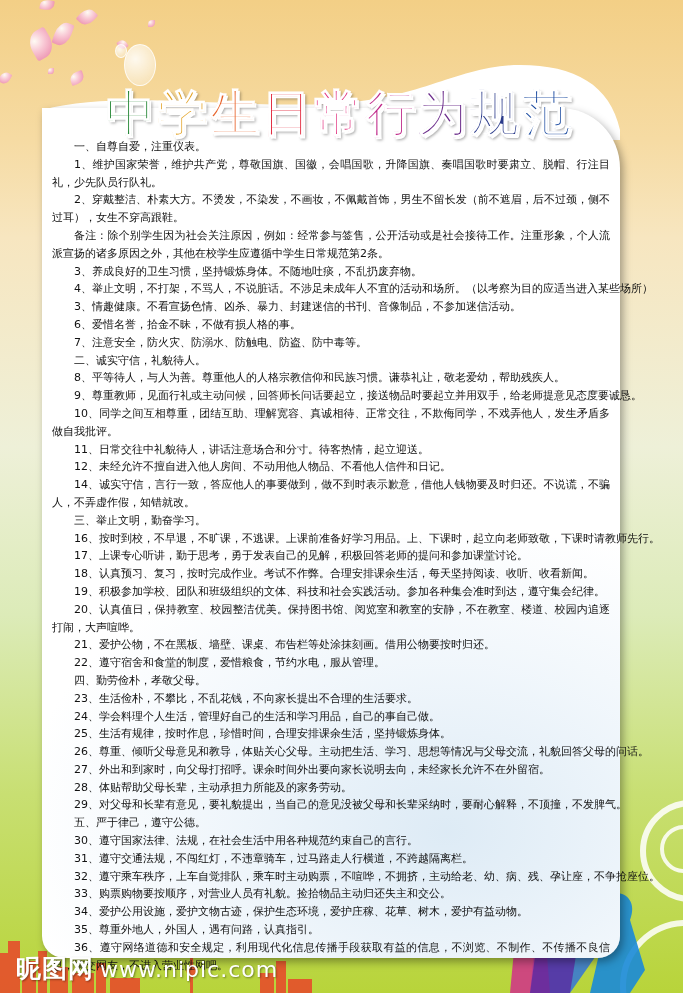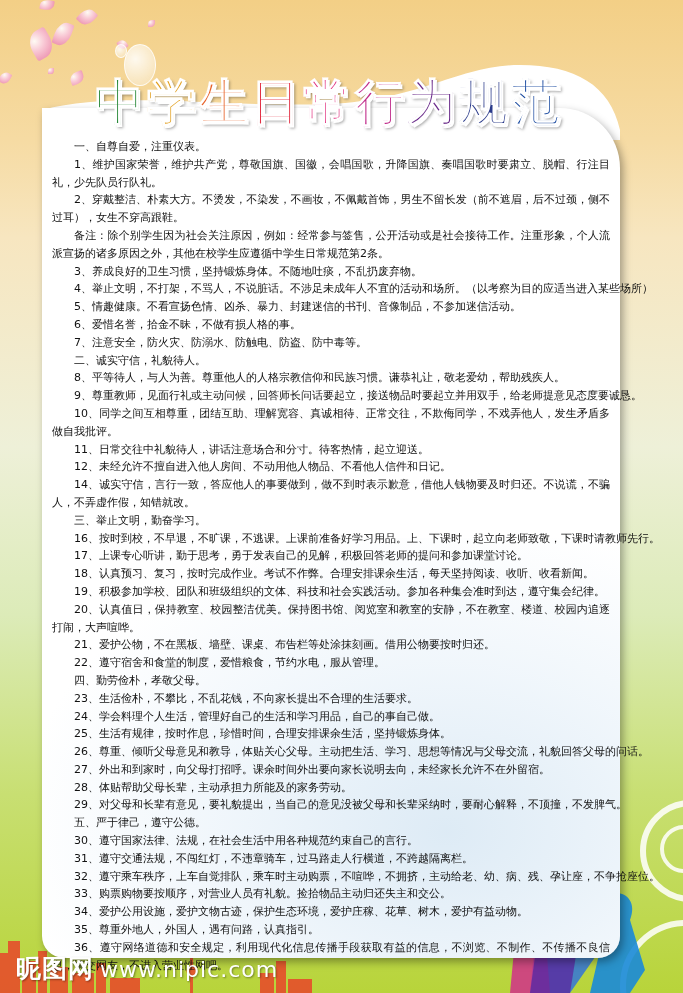--- a/index.html
+++ b/index.html
@@ -7,21 +7,21 @@
     font-family:"DejaVu Sans","Liberation Sans",sans-serif;
     background:linear-gradient(180deg,#f3cf86 0%,#f6dba3 14%,#f7e6c0 24%,#eef0d8 45%,#dcebb8 62%,#c8df72 80%,#b8d43a 100%);}
   .petal{position:absolute;border-radius:60% 10% 60% 10%;background:radial-gradient(circle at 30% 30%,#fff 0%,#f9c6dc 40%,#e87aa8 100%);opacity:.9;}
   .bubble{position:absolute;border-radius:50%;border:1px solid rgba(255,255,255,.8);background:radial-gradient(circle at 35% 35%,rgba(255,255,255,.85),rgba(255,255,255,.2));}
   .ring{position:absolute;border-radius:50%;border:6px solid rgba(255,255,255,.85);}
   .panel{position:absolute;left:42px;top:108px;width:578px;height:850px;background:#fff;
     border-radius:0 60px 22px 22px;box-shadow:3px 4px 8px rgba(0,0,0,.35);overflow:hidden;}
   .panel-cloud{position:absolute;left:0;right:0;bottom:0;height:420px;
     background:radial-gradient(ellipse at 70% 70%,rgba(210,228,242,.75) 0%,rgba(226,238,248,.5) 40%,rgba(255,255,255,0) 75%);}
   .wave{position:absolute;left:0;top:60px;width:683px;height:80px;}
-  .title{position:absolute;left:95px;top:70px;margin:0;font-size:49px;font-weight:bold;letter-spacing:3px;
+  .title{position:absolute;left:95px;top:70px;margin:11px;font-size:49px;font-weight:bold;letter-spacing:3px;
     font-family:"DejaVu Sans","Liberation Sans",sans-serif;white-space:nowrap;
     -webkit-text-stroke:1px #ffffff;text-shadow:2px 2px 0 #ffffff,3px 3px 3px rgba(0,0,0,.35);}
   .content{position:absolute;left:52px;top:138px;width:558px;font-size:11px;line-height:17.8px;color:#111;}
   .para{margin:0;text-indent:22px;text-align:justify;}
   .para.heading{font-weight:normal;}
   .watermark-logo{position:absolute;left:16px;top:952px;font-size:25px;font-weight:bold;color:#fff;
     text-shadow:1px 1px 2px rgba(0,0,0,.4);white-space:nowrap;letter-spacing:1px;text-align:right;}
   .watermark-logo .url{font-size:22px;font-weight:normal;margin-left:6px;}
   .watermark-id{position:absolute;left:448px;top:1006px;width:218px;height:27px;background:rgba(60,60,60,.55);
     color:#fff;font-size:11.5px;line-height:27px;text-align:center;font-family:"Liberation Sans",sans-serif;white-space:nowrap;}
@@ -85,21 +85,21 @@
   <span style="color:#2a8a3a">中</span><span style="color:#e2a020">学</span><span style="color:#e8632a">生</span><span style="color:#e33044">日</span><span style="color:#e0287a">常</span><span style="color:#c02a8a">行</span><span style="color:#6a2a8a">为</span><span style="color:#2a3a8a">规</span><span style="color:#1a4aa0">范</span>
 </h1>
 
 <div class="content">
   <p class="para heading">一、自尊自爱，注重仪表。</p>
   <p class="para">1、维护国家荣誉，维护共产党，尊敬国旗、国徽，会唱国歌，升降国旗、奏唱国歌时要肃立、脱帽、行注目礼，少先队员行队礼。</p>
   <p class="para">2、穿戴整洁、朴素大方。不烫发，不染发，不画妆，不佩戴首饰，男生不留长发（前不遮眉，后不过颈，侧不过耳），女生不穿高跟鞋。</p>
   <p class="para">备注：除个别学生因为社会关注原因，例如：经常参与签售，公开活动或是社会接待工作。注重形象，个人流派宣扬的诸多原因之外，其他在校学生应遵循中学生日常规范第2条。</p>
   <p class="para">3、养成良好的卫生习惯，坚持锻炼身体。不随地吐痰，不乱扔废弃物。</p>
   <p class="para" style="white-space:nowrap;">4、举止文明，不打架，不骂人，不说脏话。不涉足未成年人不宜的活动和场所。（以考察为目的应适当进入某些场所）</p>
-  <p class="para">5、情趣健康。不看宣扬色情、凶杀、暴力、封建迷信的书刊、音像制品，不参加迷信活动。</p>
+  <p class="para">3、情趣健康。不看宣扬色情、凶杀、暴力、封建迷信的书刊、音像制品，不参加迷信活动。</p>
   <p class="para">6、爱惜名誉，拾金不昧，不做有损人格的事。</p>
   <p class="para">7、注意安全，防火灾、防溺水、防触电、防盗、防中毒等。</p>
   <p class="para heading">二、诚实守信，礼貌待人。</p>
   <p class="para">8、平等待人，与人为善。尊重他人的人格宗教信仰和民族习惯。谦恭礼让，敬老爱幼，帮助残疾人。</p>
   <p class="para" style="white-space:nowrap;">9、尊重教师，见面行礼或主动问候，回答师长问话要起立，接送物品时要起立并用双手，给老师提意见态度要诚恳。</p>
   <p class="para">10、同学之间互相尊重，团结互助、理解宽容、真诚相待、正常交往，不欺侮同学，不戏弄他人，发生矛盾多做自我批评。</p>
   <p class="para">11、日常交往中礼貌待人，讲话注意场合和分寸。待客热情，起立迎送。</p>
   <p class="para">12、未经允许不擅自进入他人房间、不动用他人物品、不看他人信件和日记。</p>
   <p class="para">14、诚实守信，言行一致，答应他人的事要做到，做不到时表示歉意，借他人钱物要及时归还。不说谎，不骗人，不弄虚作假，知错就改。</p>
   <p class="para heading">三、举止文明，勤奋学习。</p>

